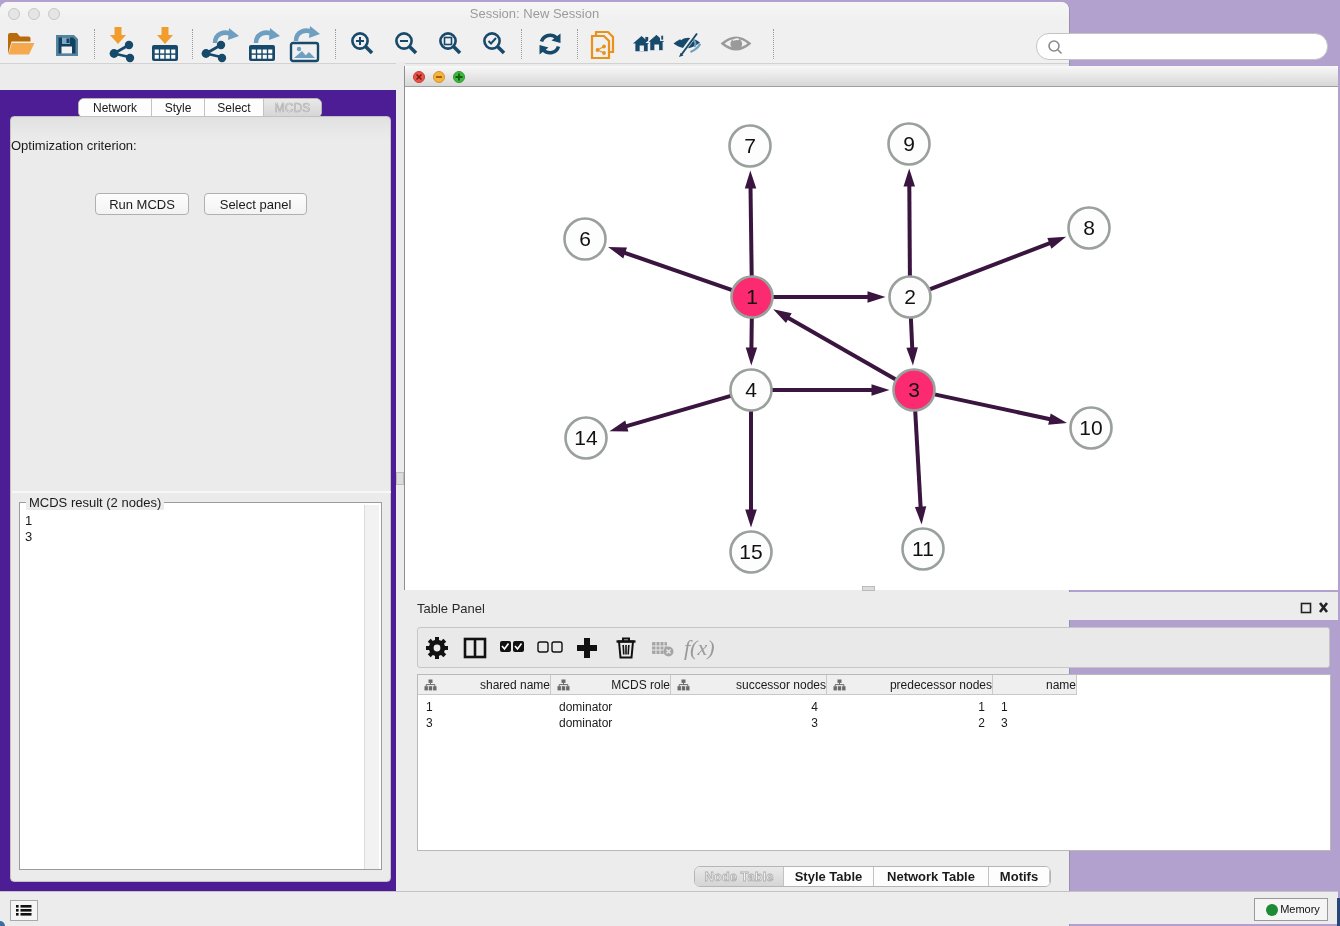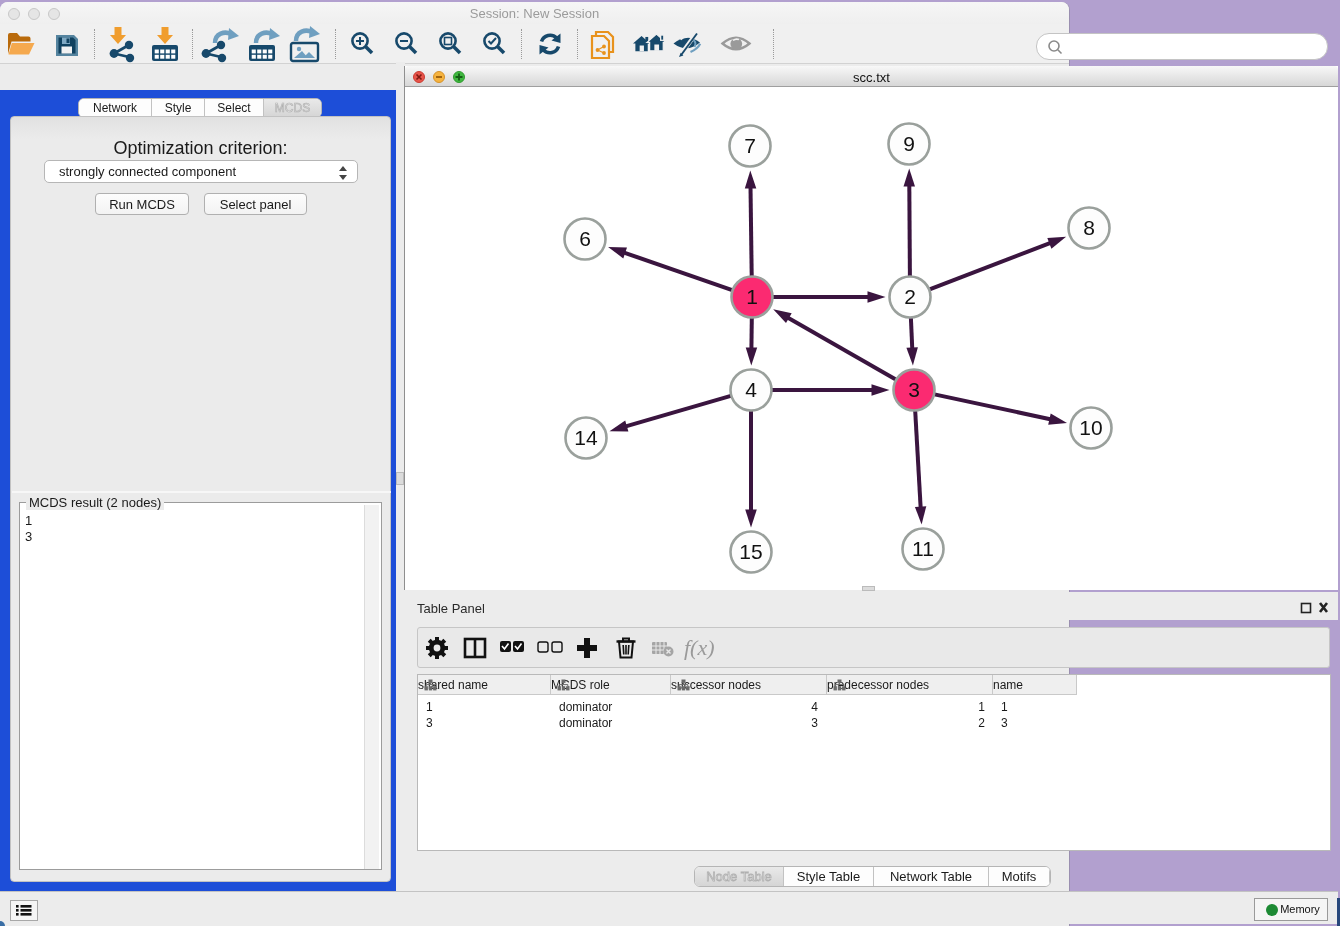--- a/index.html
+++ b/index.html
@@ -7,27 +7,27 @@
 #win{position:absolute;left:0;top:2px;width:1070px;height:924px;background:#ececec;border-radius:8px 8px 0 0;border-right:1px solid #9a8fb0}
 #titlebar{position:absolute;left:0;top:0;width:100%;height:23px;background:linear-gradient(#f6f6f6,#efefef);border-radius:8px 8px 0 0;border-bottom:1px solid #dadada}
 .tl{position:absolute;top:6px;width:12px;height:12px;border-radius:50%;background:#e5e5e5;border:1px solid #c8c8c8}
 #title{position:absolute;top:4px;width:100%;text-align:center;color:#9b9b9b;font-size:13px}
 #toolbar{position:absolute;left:0;top:22px;width:100%;height:40px;background:#f0f0f0;border-bottom:1px solid #d2d2d2}
 .sep{position:absolute;top:5px;height:30px;width:0;border-left:1px dotted #9a9a9a}
 #search{position:absolute;left:1036px;top:9px;width:292px;height:27px;background:#fff;border:1px solid #c4c4c4;border-radius:13px}
 
 #cphead{position:absolute;left:0;top:62px;width:396px;height:26px;background:linear-gradient(#f7f7f7,#e2e2e2)}
 #cphead .t{position:absolute;left:13px;top:9px;font-size:13px;color:#2a2a2a}
-#cpbody{position:absolute;left:0;top:88px;width:396px;height:801px;background:#1d4ed8}
+#cpbody{position:absolute;left:0;top:88px;width:396px;height:801px;background:#4c1d95}
 #tabs{position:absolute;left:78px;top:8px;height:20px;display:flex;border:1px solid #b5b5b5;border-radius:6px;overflow:hidden;background:#fff}
 #tabs .tab{height:100%;font-size:12px;color:#1a1a1a;text-align:center;line-height:19px;border-right:1px solid #c2c2c2;background:#fdfdfd}
 #tabs .tab:last-child{border-right:none}
 #tabs .sel{background:linear-gradient(#e9e9e9,#d5d5d5);color:#f2f2f2;-webkit-text-stroke:0.7px #b0b0b0;text-shadow:none}
 #cpbox{position:absolute;left:10px;top:26px;width:381px;height:766px;border:1px solid #c2c2c2;border-radius:4px;background:linear-gradient(#e1e1e1,#ebebeb 22px)}
-#optlabel{position:absolute;left:0;top:21px;width:100%;text-align:center;font-size:18px;color:#1a1a1a}
+#optlabel{position:absolute;left:0;top:21px;width:100%;text-align:left;font-size:13px;color:#1a1a1a}
 #combo{position:absolute;left:33px;top:43px;width:314px;height:23px;background:#fff;border:1px solid #b6b6b6;border-radius:5px;font-size:13px;color:#1a1a1a;line-height:22px;padding-left:14px}
 .btn{position:absolute;top:76px;height:22px;background:linear-gradient(#fdfdfd,#f3f3f3);border:1px solid #b0b0b0;border-radius:4px;font-size:13px;color:#1a1a1a;text-align:center;line-height:21px}
 #fieldset{position:absolute;left:8px;top:385px;width:363px;height:368px;background:#fff;border:1px solid #9c9c9c}
 #fieldset .legend{position:absolute;left:6px;top:-8px;background:#ebebeb;padding:0 3px;font-size:13px;color:#1a1a1a}
 #fieldset .vals{position:absolute;left:5px;top:10px;font-size:13px;color:#1a1a1a;line-height:15.5px}
 #fieldset .sb{position:absolute;right:2px;top:2px;width:15px;height:364px;background:#f2f2f2;border-left:1px solid #dcdcdc}
 
 #vsplit{position:absolute;left:396px;top:60px;width:9px;height:829px;background:#ececec}
 #vshandle{position:absolute;left:0px;top:410px;width:8px;height:13px;background:#dcdcdc;border:1px solid #bbb}
 
@@ -36,26 +36,26 @@
 #nethead .t{position:absolute;top:4px;width:100%;text-align:center;font-size:13px;color:#111}
 .mac{position:absolute;top:5px;width:12px;height:12px;border-radius:50%}
 .mac svg{display:block}
 #hsplit{position:absolute;left:862px;top:584px;width:13px;height:5px;background:#dcdcdc;border:1px solid #bbb}
 
 #tphead{position:absolute;left:405px;top:590px;width:933px;height:28px;background:#ececec}
 #tphead .t{position:absolute;left:12px;top:9px;font-size:13px;color:#2a2a2a}
 #tptool{position:absolute;left:417px;top:625px;width:913px;height:41px;background:#e9e9e9;border:1px solid #c6c6c6;border-radius:3px}
 #table{position:absolute;left:417px;top:672px;width:914px;height:177px;background:#fff;border:1px solid #b9b9b9}
 #thead{position:absolute;left:0;top:0;height:20px;background:#efefef;border-bottom:1px solid #c9c9c9}
-.th{position:absolute;top:0;height:20px;border-right:1px solid #c9c9c9;font-size:12px;color:#1a1a1a;text-align:left;line-height:20px}
+.th{position:absolute;top:0;height:20px;border-right:1px solid #c9c9c9;font-size:12px;color:#1a1a1a;text-align:right;line-height:20px}
 .si{position:absolute;left:6px;top:4px}
 .td{position:absolute;font-size:12px;color:#1a1a1a;height:16px;line-height:16px}
 
 #btabs{position:absolute;left:694px;top:864px;height:21px;display:flex;border:1px solid #b5b5b5;border-radius:6px;overflow:hidden;background:#fff}
-#btabs .tab{height:100%;font-size:13px;color:#1a1a1a;text-align:center;line-height:20px;border-right:1px solid #c2c2c2;background:#fdfdfd;font-weight:normal}
+#btabs .tab{height:100%;font-size:13px;color:#1a1a1a;text-align:center;line-height:20px;border-right:1px solid #c2c2c2;background:#fdfdfd;font-weight:bold}
 #btabs .sel{background:linear-gradient(#e9e9e9,#d5d5d5);color:#f2f2f2;-webkit-text-stroke:0.8px #b0b0b0;text-shadow:none}
 
 #status{position:absolute;left:0;top:889px;width:1338px;height:33px;background:#ececec;border-top:1px solid #c3c3c3}
 #listbtn{position:absolute;left:10px;top:8px;width:28px;height:21px;background:#f5f5f5;border:1px solid #a8a8a8}
 #membtn{position:absolute;right:10px;top:6px;width:74px;height:23px;background:#f5f5f5;border:1px solid #9a9a9a;font-size:11px;color:#111;line-height:21px;text-align:center;padding-left:18px}
 #membtn .dot{position:absolute;left:11px;top:5px;width:12px;height:12px;border-radius:50%;background:#1d8a34}
 </style></head>
 <body>
 <div id="win">
   <div id="titlebar">
@@ -216,26 +216,20 @@
   </div>
   <div id="cpbody">
     <div id="tabs">
       <div class="tab" style="width:73px">Network</div>
       <div class="tab" style="width:53px">Style</div>
       <div class="tab" style="width:59px">Select</div>
       <div class="tab sel" style="width:57px">MCDS</div>
     </div>
     <div id="cpbox">
       <div id="optlabel">Optimization criterion:</div>
-      <div id="combo">strongly connected component
-        <svg width="12" height="16" style="position:absolute;right:8px;top:4px" viewBox="0 0 12 16">
-            <path d="M6 1 L10 6 L2 6 Z" fill="#444"></path>
-            <path d="M6 15 L10 10 L2 10 Z" fill="#444"></path>
-          </svg>
-      </div>
       <div class="btn" style="left:84px;width:94px">Run MCDS</div>
       <div class="btn" style="left:193px;width:103px">Select panel</div>
       <div style="position:absolute;left:1px;top:374px;width:379px;height:2px;background:#f7f7f7"></div>
       <div id="fieldset">
         <div class="legend">MCDS result (2 nodes)</div>
         <div class="vals">1<br>3</div>
         <div class="sb"></div>
       </div>
     </div>
   </div>
@@ -252,21 +246,20 @@
       <div class="mac" style="left:28px;background:#f6b33e;border:1px solid #d5922a">
           <svg width="10" height="10" viewBox="0 0 10 10">
             <path d="M2 5 L8 5" stroke="#985c0a" stroke-width="1.8"></path>
           </svg>
         </div>
       <div class="mac" style="left:48px;background:#3fb73f;border:1px solid #2f9a2f">
           <svg width="10" height="10" viewBox="0 0 10 10">
             <path d="M5 1.5 L5 8.5 M1.5 5 L8.5 5" stroke="#135e13" stroke-width="1.8"></path>
           </svg>
         </div>
-      <div class="t">scc.txt</div>
     </div>
     <svg id="graph" width="933" height="502" style="position:absolute;left:1px;top:21px" viewBox="0 0 933 502">
     <g stroke="#3a153f" stroke-width="4">
 <line x1="345.7" y1="189.0" x2="344.5" y2="99.5"></line>
 <line x1="326.2" y1="203.1" x2="217.3" y2="165.3"></line>
 <line x1="367.0" y1="210.0" x2="463.5" y2="210.0"></line>
 <line x1="345.8" y1="231.0" x2="345.4" y2="262.5"></line>
 <line x1="503.9" y1="189.0" x2="503.3" y2="97.5"></line>
 <line x1="523.6" y1="202.4" x2="645.2" y2="155.6"></line>
 <line x1="504.9" y1="231.0" x2="506.3" y2="262.5"></line>

